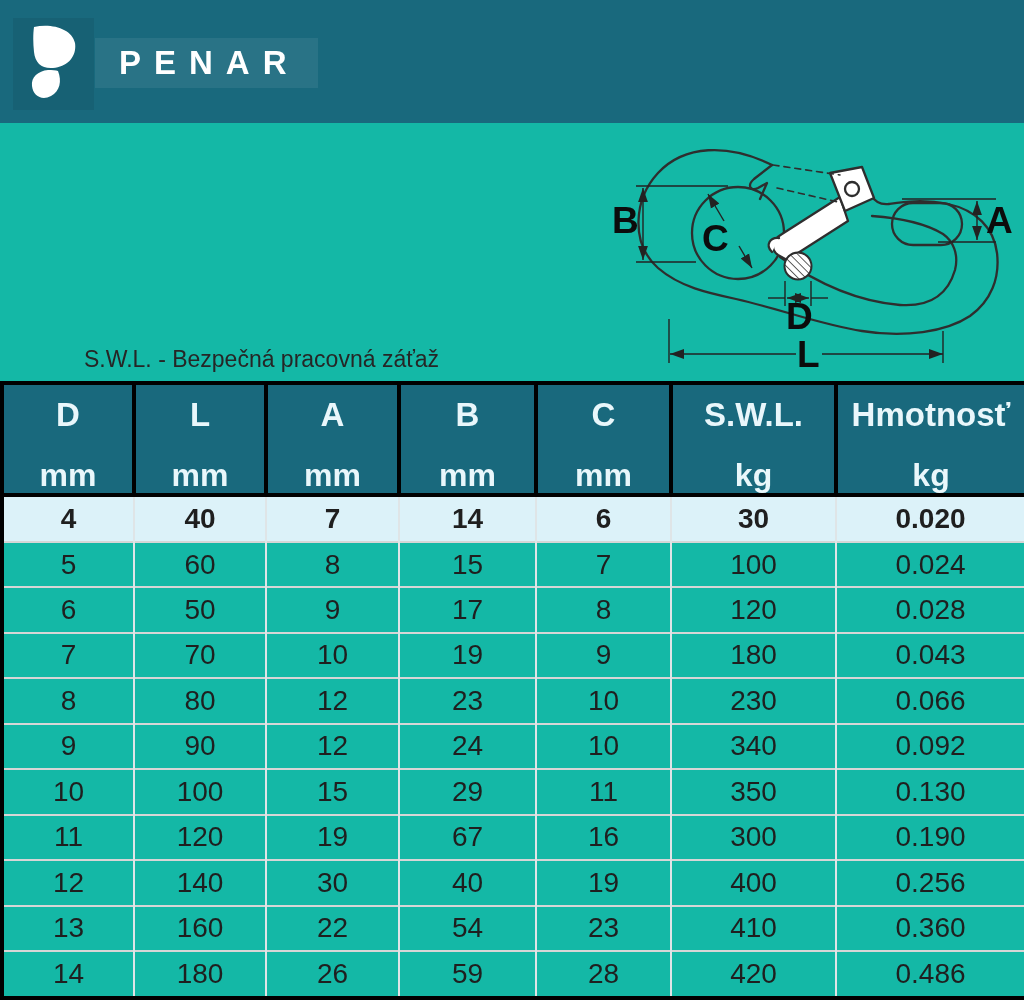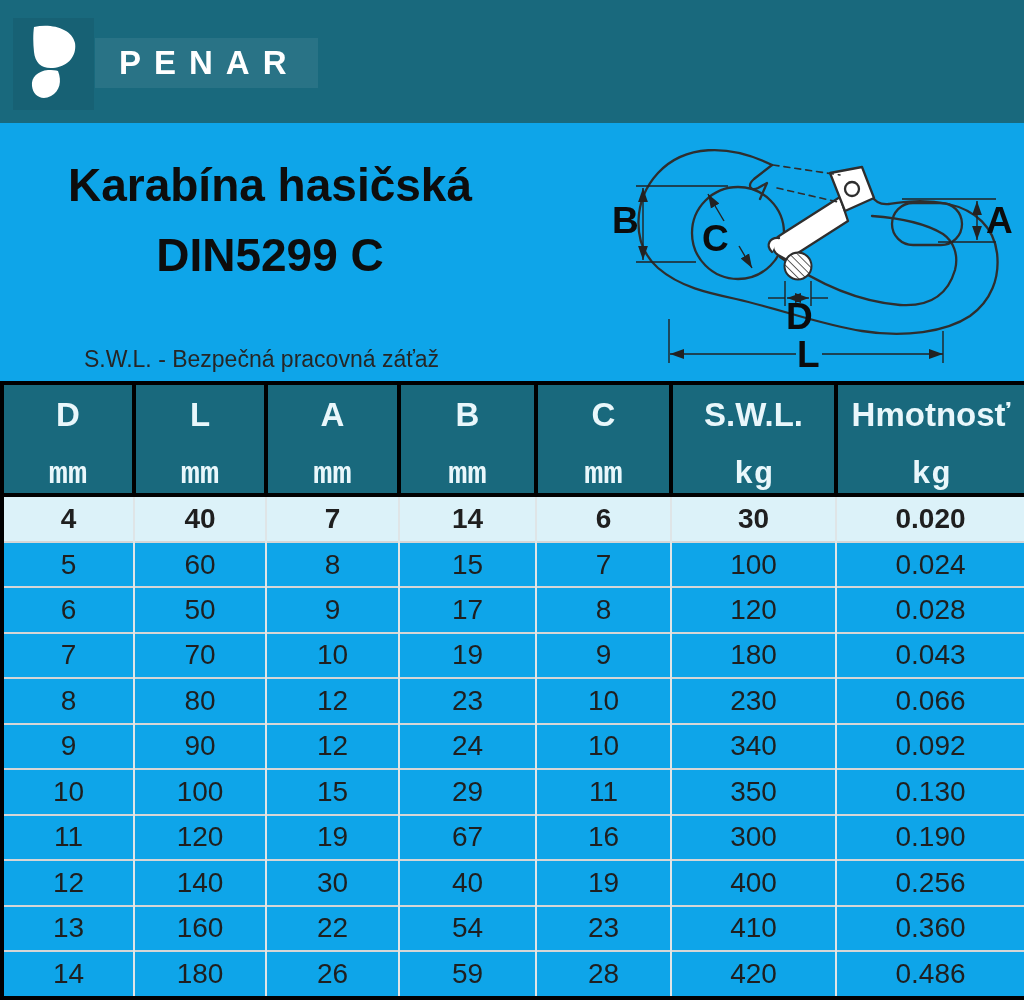--- a/index.html
+++ b/index.html
@@ -1,16 +1,16 @@
 <!DOCTYPE html>
 <html><head>
 <meta charset="utf-8">
 <style>
   html,body{margin:0;padding:0;background:#fff;}
-  .page{position:relative;width:1024px;height:1000px;background:#0ea5e9;overflow:hidden;
+  .page{position:relative;width:1024px;height:1000px;background:#14b8a6;overflow:hidden;
         font-family:"Liberation Sans",sans-serif;}
 
   
   .topbar{position:absolute;left:0;top:0;width:1024px;height:123px;background:#19697d;}
   .logo-box{position:absolute;left:13px;top:18px;width:81px;height:92px;
             background:rgba(0,0,0,0.07);display:flex;align-items:center;justify-content:center;}
   .brand-box{position:absolute;left:95px;top:38px;width:223px;height:50px;
              background:rgba(255,255,255,0.07);display:flex;align-items:center;}
   .brand-text{color:#ffffff;font-size:33px;font-weight:600;letter-spacing:13px;
               padding-left:24px;white-space:nowrap;}
@@ -22,21 +22,21 @@
 
   
   .diagram{position:absolute;left:600px;top:135px;width:424px;height:250px;}
 
   
   table.spec{position:absolute;left:0;top:381px;width:1024px;height:619px;
              border-collapse:collapse;table-layout:fixed;border:4px solid #000;}
   table.spec th{background:#19697d;color:#e9f7fb;border:4px solid #000;
                 font-weight:700;vertical-align:top;padding:0;}
   .h-letter{display:block;margin-top:12px;font-size:33px;line-height:36px;}
-  .h-unit{display:block;margin-top:24px;font-size:32px;line-height:36px;font-family:Liberation Mono, monospace;}
+  .h-unit{display:block;margin-top:24px;font-size:32px;line-height:36px;}
   table.spec td{text-align:center;vertical-align:middle;font-size:28px;color:#1f1f1f;
                 border-top:2px solid #d6d6d6;border-right:2px solid #dfe5e7;padding:0;}
   table.spec tr.hl td{background:#dcf2f9;font-weight:700;border-top:none;}
 </style>
 </head>
 <body>
 
 <div class="page">
 
   <div class="topbar">
@@ -44,24 +44,20 @@
       <svg width="48" height="78" viewBox="0 0 48 78">
         <path d="M4 2 C22 -2 42 4 45 18 C47 31 38 42 23 43 C12 44 5 38 4 27 C3 18 3 9 4 2 Z" fill="#ffffff"></path>
         <path d="M28 46 C32 56 30 66 21 71 C12 76 3 71 2 61 C1 52 8 46 18 45 C22 45 26 45 28 46 Z" fill="#ffffff"></path>
       </svg>
     </div>
     <div class="brand-box">
       <span class="brand-text">PENAR</span>
     </div>
   </div>
 
-  <div class="title-block">
-    <h1><span>Karabína hasičská</span><br>
-    <span>DIN5299 C</span></h1>
-  </div>
   <p class="subtitle">S.W.L. - Bezpečná pracovná záťaž</p>
 
   <div class="diagram">
     <svg width="424" height="250" viewBox="0 0 424 250">
       <defs>
         <marker id="ah" markerWidth="12" markerHeight="10" refX="10" refY="4" orient="auto-start-reverse">
           <path d="M0 0.5 L10 4 L0 7.5 Z" fill="#222"></path>
         </marker>
         <pattern id="hatch" width="5.5" height="5.5" patternUnits="userSpaceOnUse" patternTransform="rotate(-45)">
           <rect width="5.5" height="5.5" fill="#ffffff"></rect>

